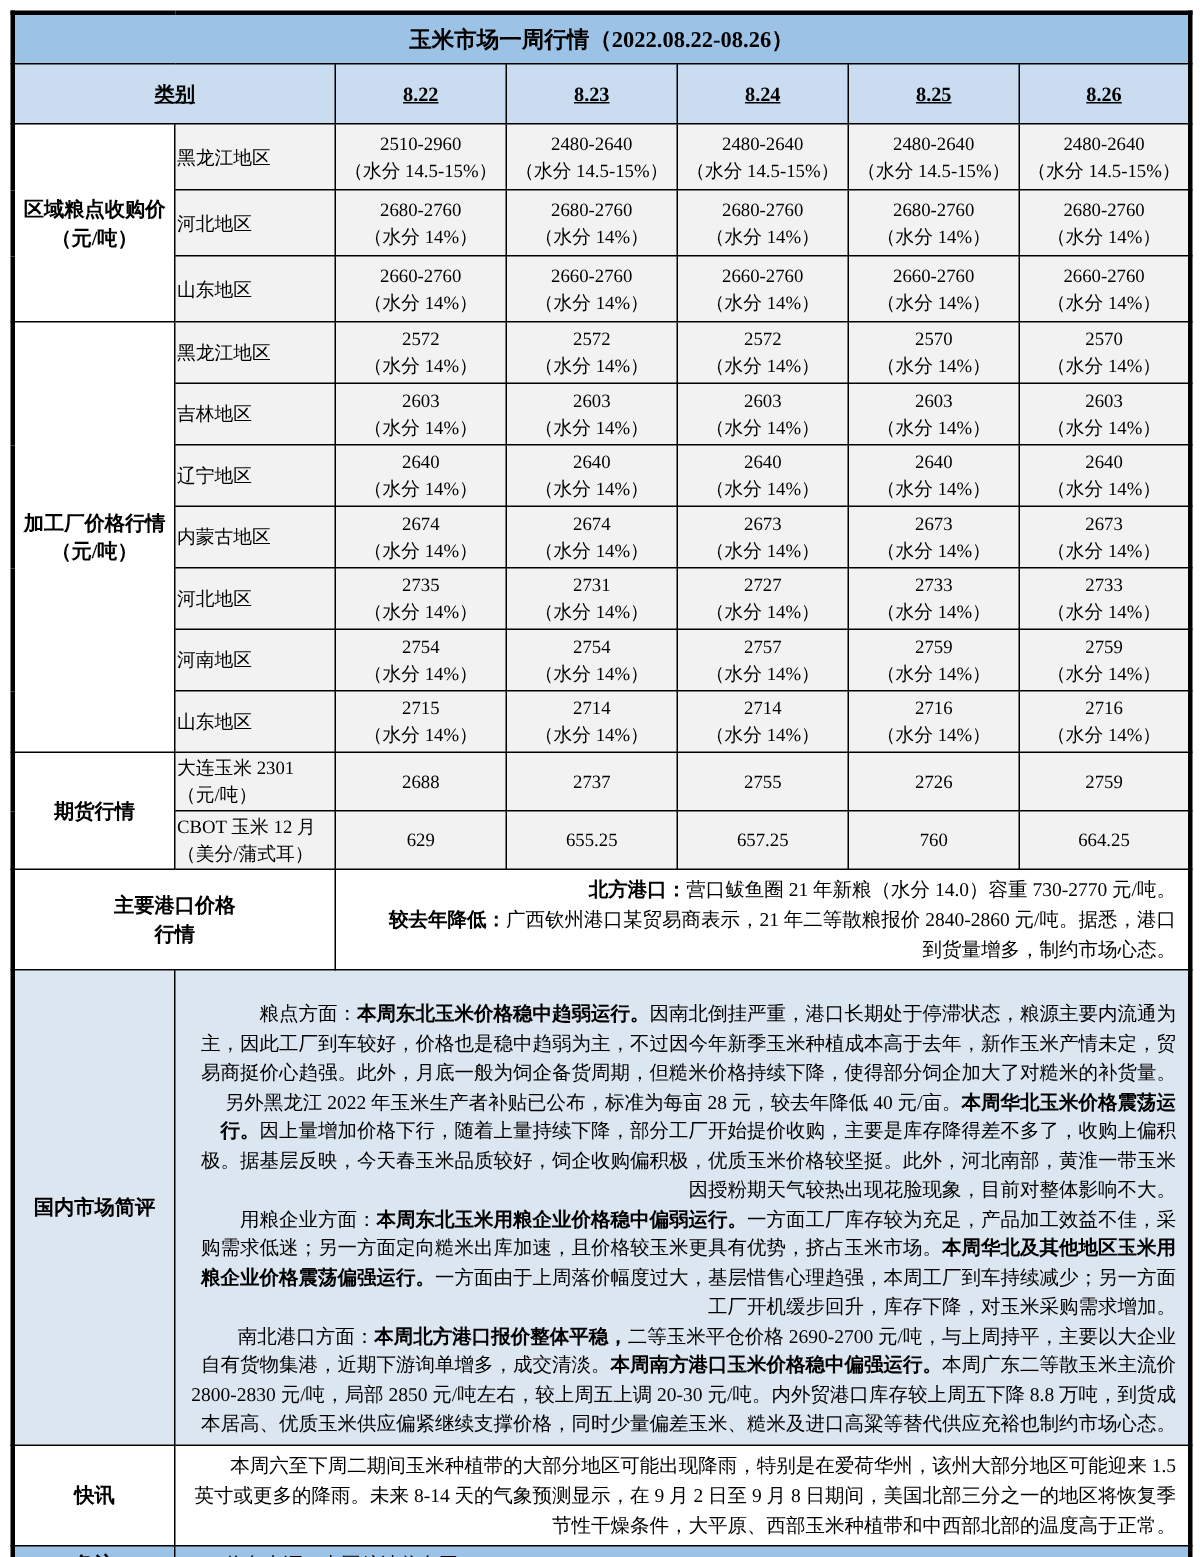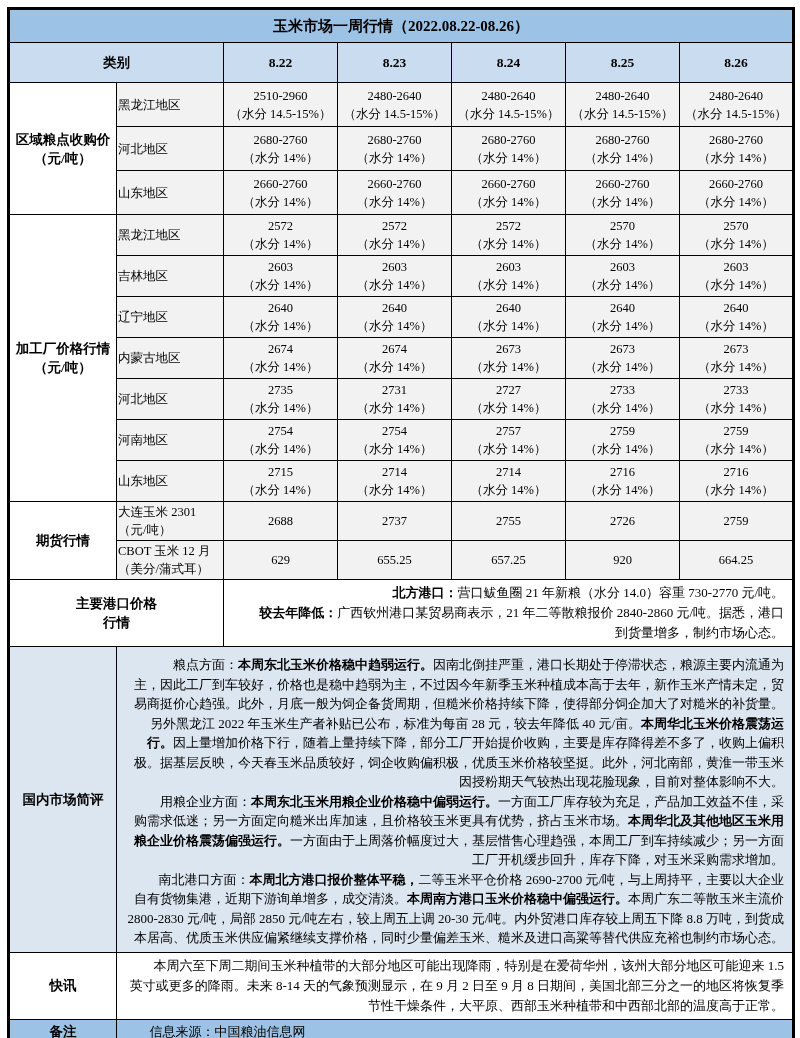--- a/index.html
+++ b/index.html
@@ -5,37 +5,37 @@
   html,body{margin:0;padding:0;background:#fff;}
   body{font-family:"Liberation Serif","DejaVu Serif",serif;color:#000;}
   .page{width:800px;height:1038px;box-sizing:border-box;padding:7px;background:#fff;}
   table.market-table{width:786px;border-collapse:collapse;border:3px solid #000;table-layout:fixed;}
   td{border:1px solid #000;box-sizing:border-box;padding:2px 3px;vertical-align:middle;}
   col.c-sec{width:108px;}
   col.c-reg{width:107px;}
   col.c-d{width:114px;}
 
   .title-cell{background:#9CC2E5;text-align:center;font-weight:700;font-size:15px;height:34px;}
-  .header-row td{background:#C9DCF0;text-align:center;font-weight:700;font-size:13.5px;height:40px;}
+  .header-row td{background:#C9DCF0;text-align:center;font-weight:700;font-size:13.5px;height:40px;text-decoration:underline;}
 
   .section-label{background:#fff;text-align:center;font-weight:700;font-size:13.5px;line-height:19px;}
   .region-label{background:#F2F2F2;text-align:left;font-size:12.5px;line-height:18px;padding:1px;}
   .value-cell{background:#F2F2F2;text-align:center;font-size:12.5px;line-height:18px;padding:1px 2px;}
 
   tr.row-regional{height:44px;}
   tr.row-processing{height:41px;}
   tr.row-futures{height:38px;}
 
   .text-cell{background:#fff;font-size:13px;line-height:20px;padding:3px 8px 3px 6px;}
   .text-cell .para{text-indent:2em;text-align:right;}
   .b{font-weight:700;}
 
   #ports-row{height:64px;}
   #commentary-row td{background:#DCE6F1;}
-  #commentary-row .text-cell{height:288px;line-height:19.5px;padding:8px 8px 4px 8px;}
+  #commentary-row .text-cell{height:288px;line-height:19.5px;padding:19px 8px 4px 8px;}
   #news-row{height:62px;}
   .note-row td{background:#9CC2E5;height:26px;}
   .note-row .note-text{font-size:13px;padding-left:2.5em;text-align:left;}
 </style>
 </head>
 <body>
 
 <div class="page">
   <table class="market-table">
     <colgroup>
@@ -349,21 +349,21 @@
           <td class="value-cell">
             <div>629</div>
           </td>
           <td class="value-cell">
             <div>655.25</div>
           </td>
           <td class="value-cell">
             <div>657.25</div>
           </td>
           <td class="value-cell">
-            <div>920</div>
+            <div>760</div>
           </td>
           <td class="value-cell">
             <div>664.25</div>
           </td>
         </tr>
         <tr id="ports-row">
         <td colspan="2" class="section-label" id="ports-label">
             <div>主要港口价格</div>
             <div>行情</div>
           </td>

